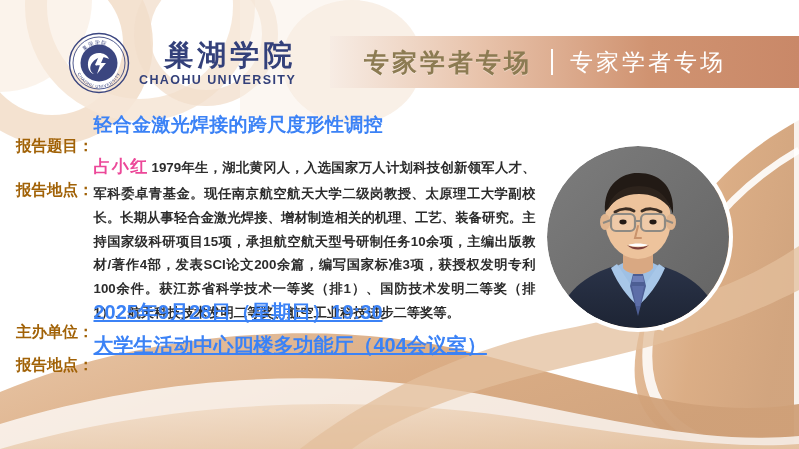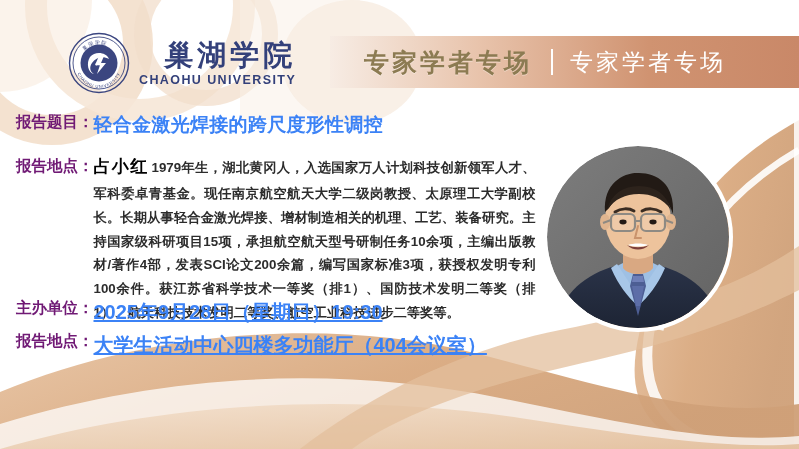--- a/index.html
+++ b/index.html
@@ -68,26 +68,27 @@
     letter-spacing:4px;line-height:1.12;
   }
   .logo-en{
     font-size:12.5px;font-weight:bold;color:#33407a;
     letter-spacing:1.4px;line-height:1.15;margin-top:2px;
   }
 
   
   .row{position:absolute;display:flex;align-items:flex-start;}
   .label{
-    color:#701a75;
+    color:#a16207;
     font-size:15.5px;
     font-weight:bold;
     white-space:nowrap;
     flex:0 0 auto;
     line-height:1.6;
+    margin-top:24px;
   }
   .value{
     color:#3b82f6;
     font-size:16.5px;
     font-weight:bold;
     line-height:1.6;
   }
 
   #row-title{left:16px;top:110px;}
   #row-title .value{font-size:19px;letter-spacing:.3px;}
@@ -98,21 +99,21 @@
     width:442px;
     font-size:13.3px;
     color:#2c2c2c;
     font-weight:bold;
     line-height:1.78;
     text-align:justify;
   }
   .bio-name{
     font-size:17px;
     font-weight:bold;
-    color:#000000;
+    color:#ec4899;
     letter-spacing:1px;
     margin-right:3px;
   }
 
   #row-time{left:16px;top:296px;}
   #row-place{left:16px;top:329px;}
   #row-org{left:16px;top:362px;}
   #row-time .value,#row-place .value,#row-org .value{font-size:20px;text-decoration:underline;}
 
   

